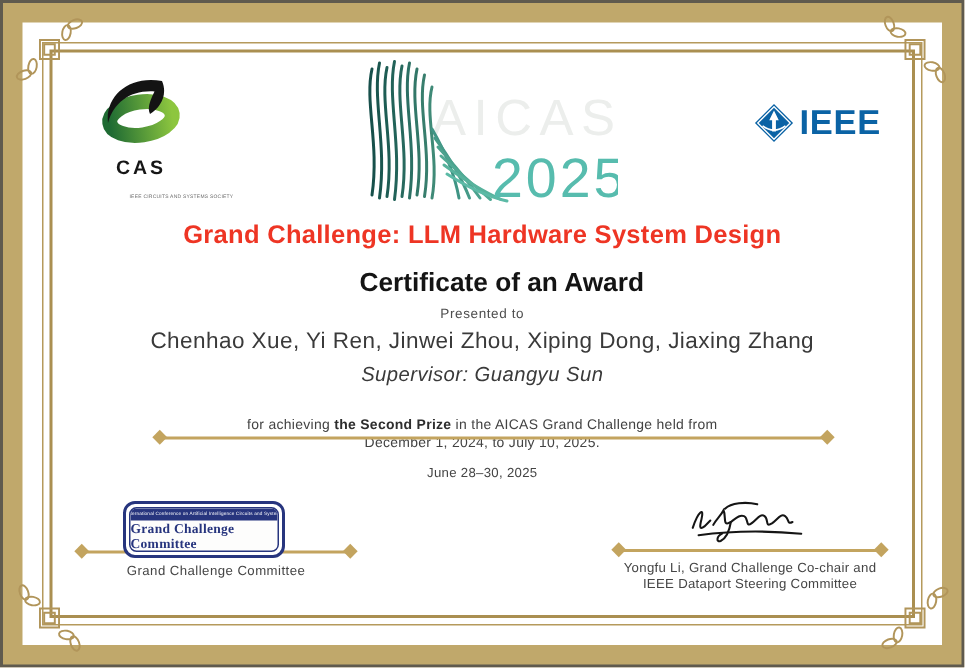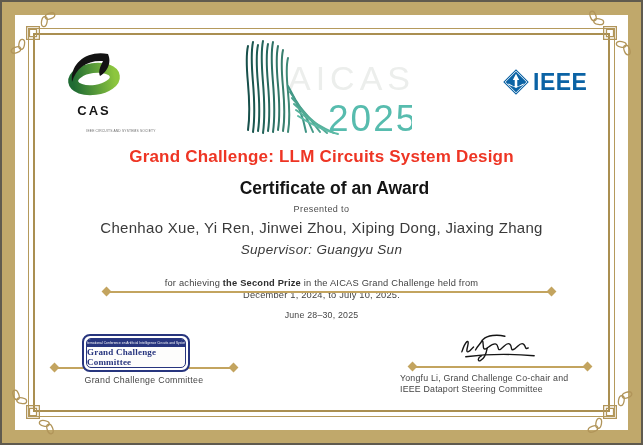--- a/index.html
+++ b/index.html
@@ -47,39 +47,39 @@
   .divider{top:289px;left:104px;width:446px;}
   .sig-line-left{top:365px;left:52px;width:180px;}
   .sig-line-right{top:364px;left:410px;width:176px;}
 
   .logo-cas{position:absolute;left:56px;top:50px;width:72px;text-align:center;}
   .cas-acronym{font-size:13px;font-weight:700;letter-spacing:2px;color:#161616;line-height:18px;}
   .cas-subwrap{height:6px;overflow:visible;}
   .cas-sub{font-size:6px;color:#6a6a6a;white-space:nowrap;display:inline-block;transform:scale(0.55);transform-origin:center top;letter-spacing:0.3px;}
 
   .logo-aicas{position:absolute;left:242px;top:36px;}
-  .logo-ieee{position:absolute;left:500px;top:66px;display:flex;align-items:center;gap:3px;}
+  .logo-ieee{position:absolute;left:500px;top:66px;display:flex;gap:3px;}
   .ieee-word{font-size:23px;font-weight:700;color:#0b63a5;letter-spacing:0.5px;}
 
   .stamp{
     position:absolute;left:80px;top:332px;width:108px;height:38px;z-index:2;
     border:2px solid #27357e;border-radius:8px;background:#fff;padding:2px;box-sizing:border-box;
   }
   .stamp-inner{
     border:1px solid #27357e;border-radius:5px;height:100%;box-sizing:border-box;
     display:flex;flex-direction:column;overflow:hidden;background:#fdfdfc;
   }
   .stamp-top{background:#27357e;height:11px;display:flex;align-items:center;justify-content:center;overflow:hidden;}
   .stamp-top-text{font-size:6px;color:#ffffff;white-space:nowrap;transform:scale(0.52);letter-spacing:0.2px;}
   .stamp-main{flex:1;display:flex;align-items:center;justify-content:center;
     font-family:"Liberation Serif",serif;font-weight:700;font-size:9px;color:#27357e;letter-spacing:0.2px;}
 
   .sig-label-left{position:absolute;left:52px;top:373px;width:180px;text-align:center;
     font-size:8.8px;color:#454545;letter-spacing:0.3px;}
-  .sig-label-right{position:absolute;left:398px;top:371px;width:200px;text-align:left;
+  .sig-label-right{position:absolute;left:398px;top:371px;width:200px;text-align:center;
     font-size:8.8px;color:#454545;line-height:11px;letter-spacing:0.2px;}
   .signature{position:absolute;left:452px;top:328px;z-index:2;}
 </style>
 </head>
 <body>
 
 <div class="page">
   <div class="panel"></div>
   <div class="frame-thin"></div>
   <div class="frame-thick"></div>
@@ -165,21 +165,21 @@
   <div class="logo-ieee">
     <svg width="28" height="28" viewBox="0 0 44 44">
       <polygon points="22,2 42,22 22,42 2,22" fill="#0b63a5"></polygon>
       <polygon points="22,5 39,22 22,39 5,22" fill="none" stroke="#ffffff" stroke-width="1.4"></polygon>
       <path d="M 22,9 L 27,19 L 24,19 L 24,31 L 20,31 L 20,19 L 17,19 Z" fill="#ffffff"></path>
       <path d="M 10,25 Q 22,34 34,25" stroke="#ffffff" stroke-width="1.8" fill="none"></path>
     </svg>
     <span class="ieee-word">IEEE</span>
   </div>
 
-  <div class="ctext title-red">Grand Challenge: LLM Circuits System Design</div>
+  <div class="ctext title-red">Grand Challenge: LLM Hardware System Design</div>
   <div class="ctext cert-title">Certificate of an Award</div>
   <div class="ctext presented">Presented to</div>
   <div class="ctext recipients">Chenhao Xue, Yi Ren, Jinwei Zhou, Xiping Dong, Jiaxing Zhang</div>
   <div class="ctext supervisor">Supervisor: Guangyu Sun</div>
   <div class="ctext achv">
     <span>for achieving </span><b>the Second Prize</b><span> in the AICAS Grand Challenge held from</span><br>
     <span>December 1, 2024, to July 10, 2025.</span>
   </div>
 
   <div class="gline divider"></div>

